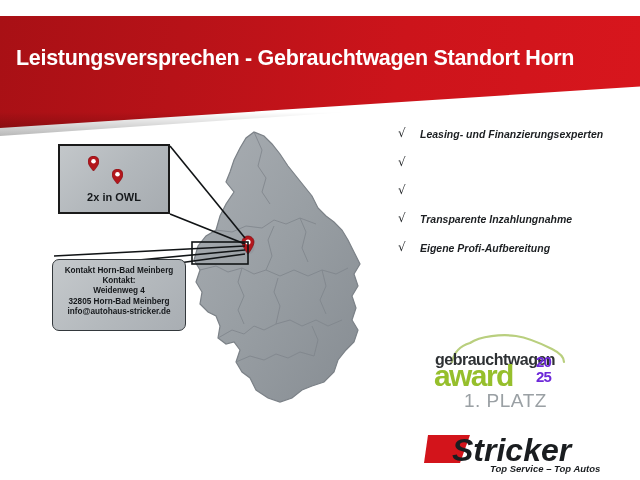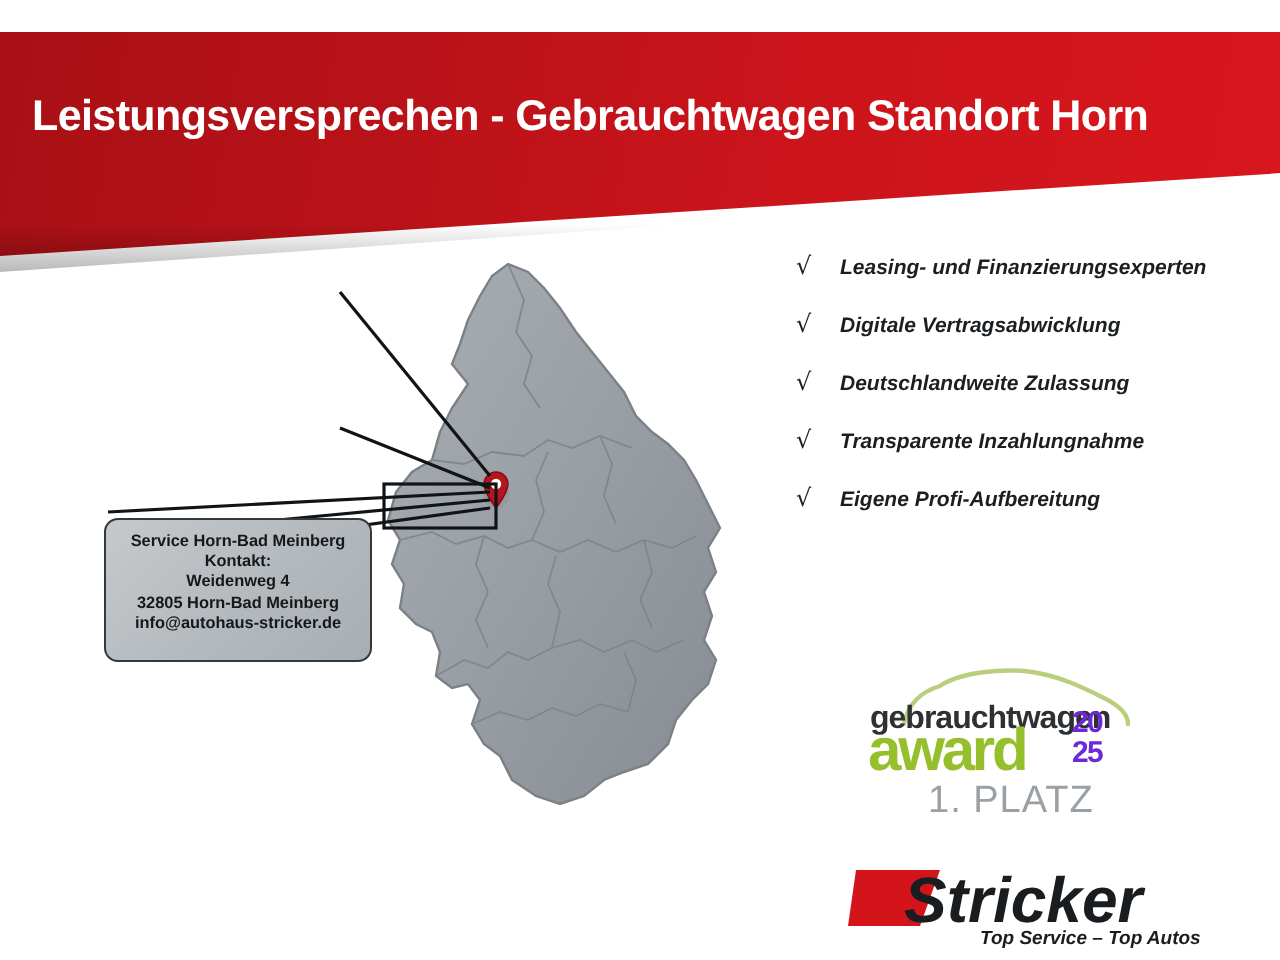--- a/index.html
+++ b/index.html
@@ -279,42 +279,55 @@
     <g stroke="#111416" stroke-width="1.6" fill="none">
       <line x1="170" y1="30" x2="245" y2="122"></line>
       <line x1="170" y1="98" x2="245" y2="128"></line>
       <line x1="54" y1="140" x2="245" y2="130"></line>
       <line x1="54" y1="152" x2="245" y2="134"></line>
       <line x1="54" y1="164" x2="245" y2="138"></line>
     </g>
     <rect x="192" y="126" width="56" height="22" fill="none" stroke="#111416" stroke-width="1.6"></rect>
   </svg>
 
+  <div class="callout">
+    <div class="pin pin-a">
+      <svg viewBox="0 0 11 15" xmlns="http://www.w3.org/2000/svg">
+        <path d="M5.5,0 C2.5,0 0,2.4 0,5.4 C0,9.4 5.5,15 5.5,15 C5.5,15 11,9.4 11,5.4 C11,2.4 8.5,0 5.5,0 Z" fill="#b3161c" stroke="#7d0f14" stroke-width="0.6"></path>
+        <circle cx="5.5" cy="5.3" r="2.3" fill="#ffffff"></circle>
+      </svg>
+    </div>
+    <div class="pin pin-b">
+      <svg viewBox="0 0 11 15" xmlns="http://www.w3.org/2000/svg">
+        <path d="M5.5,0 C2.5,0 0,2.4 0,5.4 C0,9.4 5.5,15 5.5,15 C5.5,15 11,9.4 11,5.4 C11,2.4 8.5,0 5.5,0 Z" fill="#b3161c" stroke="#7d0f14" stroke-width="0.6"></path>
+        <circle cx="5.5" cy="5.3" r="2.3" fill="#ffffff"></circle>
+      </svg>
+    </div>
+    <div class="callout-label">2x in OWL</div>
+  </div>
 
   <div class="contact">
-    <div class="contact-name">Service Horn-Bad Meinberg</div>
+    <div class="contact-name">Kontakt Horn-Bad Meinberg</div>
     <div class="contact-line">Kontakt:</div>
     <div class="contact-line">Weidenweg 4</div>
     <div class="contact-line">32805 Horn-Bad Meinberg</div>
     <div class="contact-line">info@autohaus-stricker.de</div>
   </div>
 
   <div class="promises">
 
     <div class="promise-row">
       <span class="promise-check">√</span>
       <span class="promise-text">Leasing- und Finanzierungsexperten</span>
     </div>
     <div class="promise-row">
       <span class="promise-check">√</span>
-      <span class="promise-text">Digitale Vertragsabwicklung</span>
-    </div>
-    <div class="promise-row">
-      <span class="promise-check">√</span>
-      <span class="promise-text">Deutschlandweite Zulassung</span>
+    </div>
+    <div class="promise-row">
+      <span class="promise-check">√</span>
     </div>
     <div class="promise-row">
       <span class="promise-check">√</span>
       <span class="promise-text">Transparente Inzahlungnahme</span>
     </div>
     <div class="promise-row">
       <span class="promise-check">√</span>
       <span class="promise-text">Eigene Profi-Aufbereitung</span>
     </div>
   </div>

